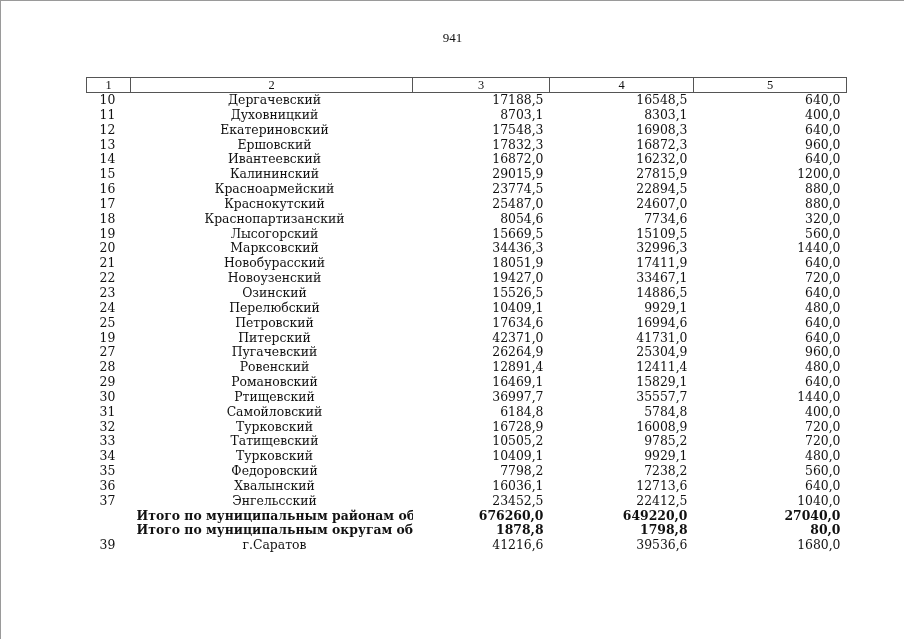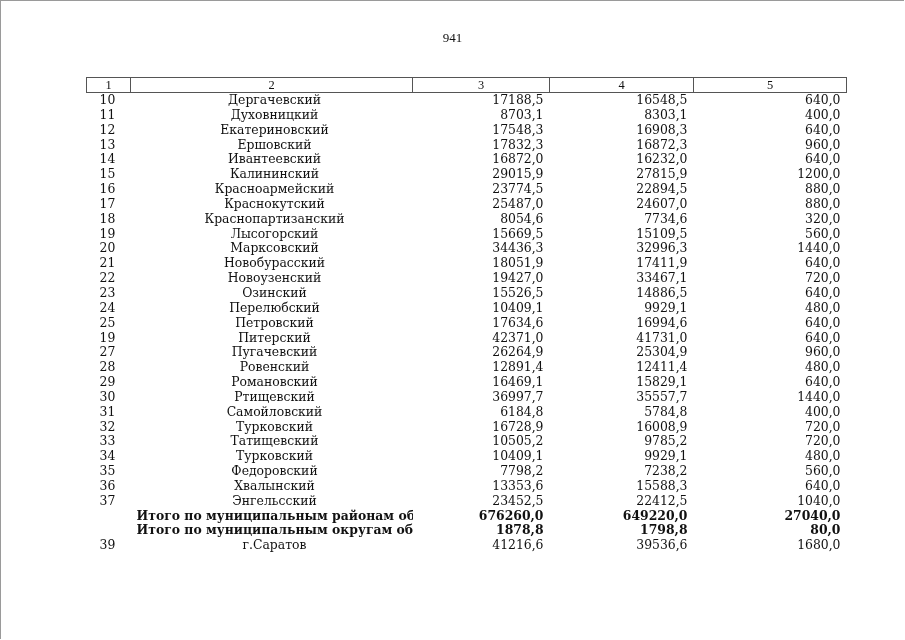--- a/index.html
+++ b/index.html
@@ -286,22 +286,22 @@
       <tr>
         <td class="num-col">35</td>
         <td class="name-col">Федоровский</td>
         <td class="val">7798,2</td>
         <td class="val">7238,2</td>
         <td class="val">560,0</td>
       </tr>
       <tr>
         <td class="num-col">36</td>
         <td class="name-col">Хвалынский</td>
-        <td class="val">13353,6</td>
-        <td class="val">15588,3</td>
+        <td class="val">16036,1</td>
+        <td class="val">12713,6</td>
         <td class="val">640,0</td>
       </tr>
       <tr>
         <td class="num-col">37</td>
         <td class="name-col">Энгельсский</td>
         <td class="val">23452,5</td>
         <td class="val">22412,5</td>
         <td class="val">1040,0</td>
       </tr>
       <tr class="total">

